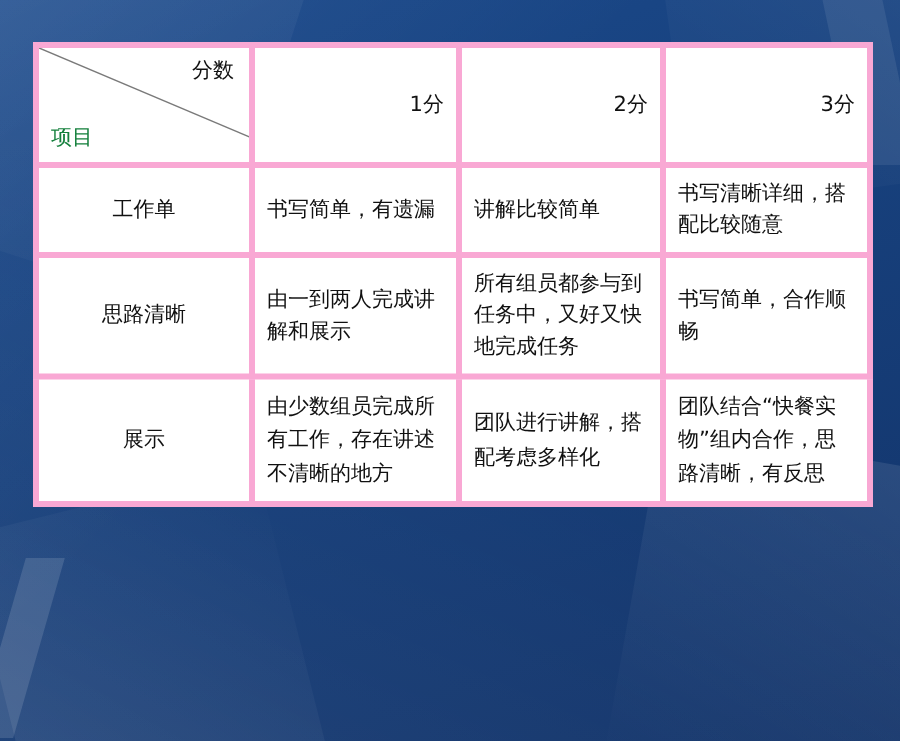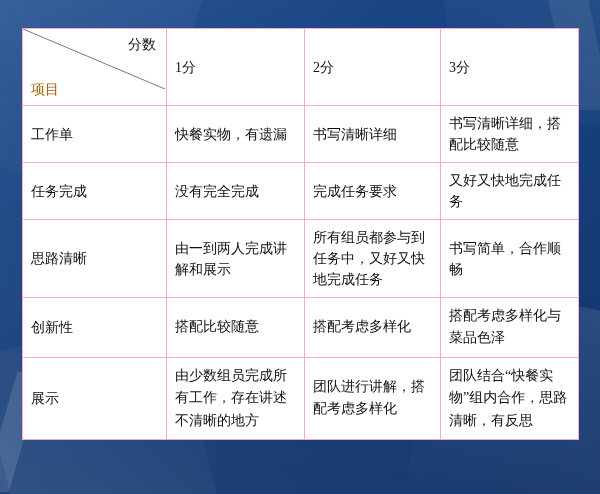--- a/index.html
+++ b/index.html
@@ -67,28 +67,27 @@
     top: 28px;
     width: 556px;
   }
   table.rubric {
     border-collapse: collapse;
     width: 556px;
     background: #ffffff;
     table-layout: fixed;
   }
   table.rubric td, table.rubric th {
-    border: 1px solid #f9a8d4;
+    border: 4px solid #f9a8d4;
     color: #111111;
     font-size: 14px;
     line-height: 1.5;
     padding: 7px 8px;
     vertical-align: middle;
     font-weight: normal;
-    font-family: Liberation Serif, serif;
   }
   col.c0 { width: 144px; }
   col.c1 { width: 138px; }
   col.c2 { width: 136px; }
   col.c3 { width: 138px; }
 
   
   td.corner {
     position: relative;
     height: 62px;
@@ -106,28 +105,28 @@
     right: 10px;
     top: 5px;
     font-size: 14px;
     color: #111;
   }
   td.corner .lbl-item {
     position: absolute;
     left: 8px;
     bottom: 5px;
     font-size: 14px;
-    color: #a16207;
+    color: #15803d;
   }
   td.hdr {
-    text-align: left;
+    text-align: right;
     font-size: 14px;
   }
   td.rowlabel {
-    text-align: left;
+    text-align: center;
   }
   td.cell {
     text-align: left;
   }
   .fourth-row td.cell, .fifth-row td.cell {
     line-height: 1.6;
   }
 </style>
 </head>
 <body>
@@ -159,45 +158,33 @@
             <span class="lbl-score">分数</span>
             <span class="lbl-item">项目</span>
           </td>
           <td class="hdr">1分</td>
           <td class="hdr">2分</td>
           <td class="hdr">3分</td>
         </tr>
 
         <tr class="first-row">
           <td class="rowlabel">工作单</td>
-          <td class="cell">快餐实物，有遗漏</td>
-          <td class="cell">书写清晰详细</td>
+          <td class="cell">书写简单，有遗漏</td>
+          <td class="cell">讲解比较简单</td>
           <td class="cell">书写清晰详细，搭配比较随意</td>
         </tr>
 
-        <tr class="second-row">
-          <td class="rowlabel">任务完成</td>
-          <td class="cell">没有完全完成</td>
-          <td class="cell">完成任务要求</td>
-          <td class="cell">又好又快地完成任务</td>
-        </tr>
 
         <tr class="third-row">
           <td class="rowlabel">思路清晰</td>
           <td class="cell">由一到两人完成讲解和展示</td>
           <td class="cell">所有组员都参与到任务中，又好又快地完成任务</td>
           <td class="cell">书写简单，合作顺畅</td>
         </tr>
 
-        <tr class="fourth-row">
-          <td class="rowlabel">创新性</td>
-          <td class="cell">搭配比较随意</td>
-          <td class="cell">搭配考虑多样化</td>
-          <td class="cell">搭配考虑多样化与菜品色泽</td>
-        </tr>
 
         <tr class="fifth-row">
           <td class="rowlabel">展示</td>
           <td class="cell">由少数组员完成所有工作，存在讲述不清晰的地方</td>
           <td class="cell">团队进行讲解，搭配考虑多样化</td>
           <td class="cell">团队结合“快餐实物”组内合作，思路清晰，有反思</td>
         </tr>
       </tbody>
     </table>
   </div>

